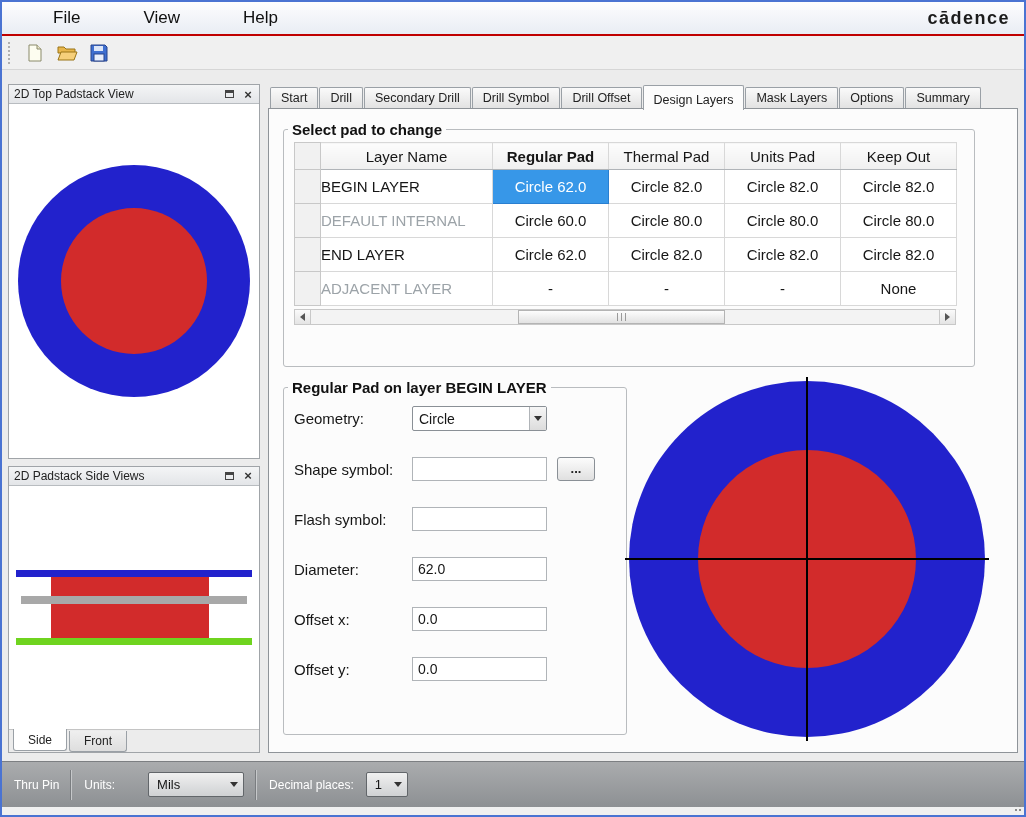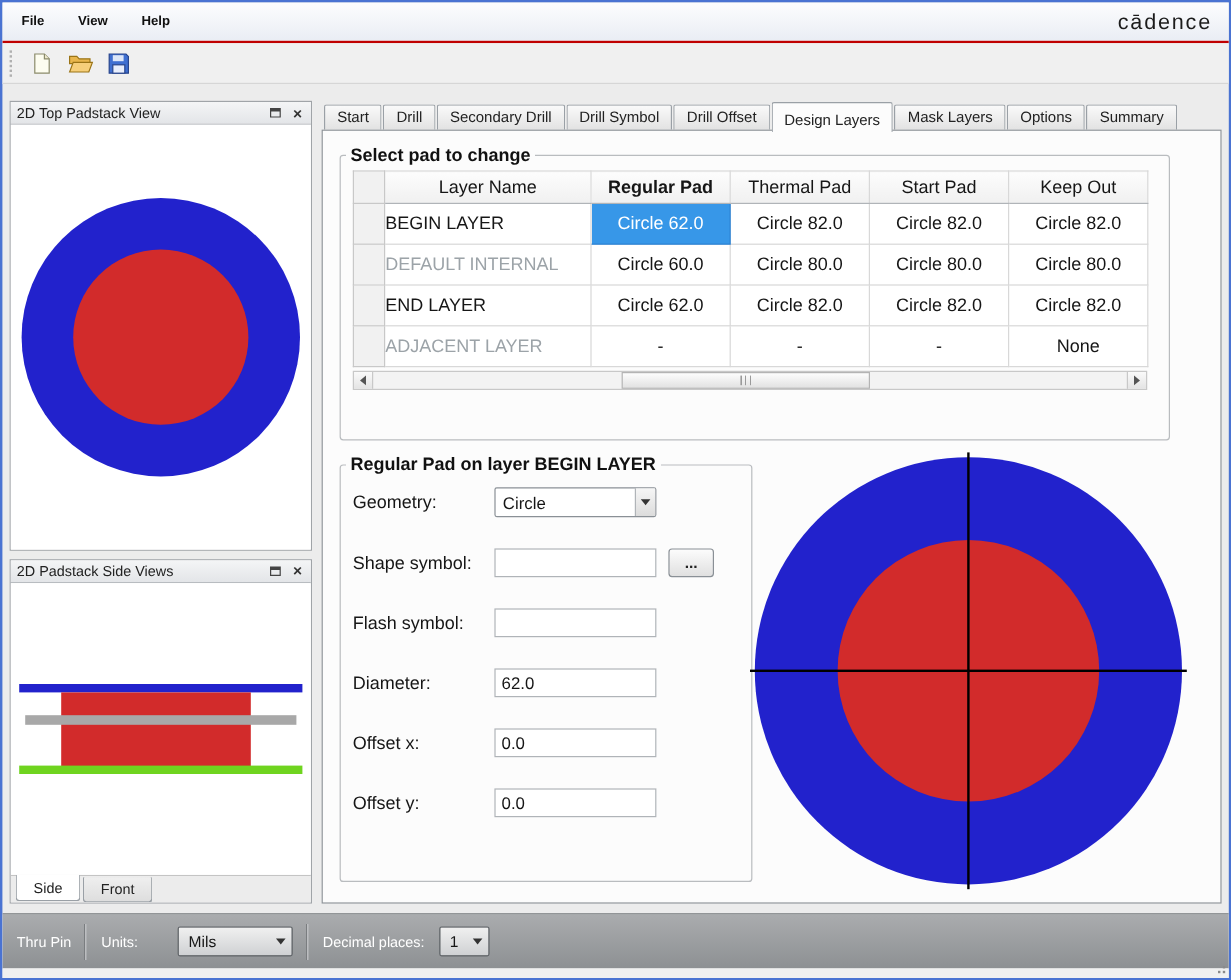--- a/index.html
+++ b/index.html
@@ -11,22 +11,22 @@
   }
 
   
   .menubar {
     height:34px; display:flex; align-items:center; justify-content:space-between;
     padding:0 14px 0 16px;
     background:linear-gradient(#fdfdfe,#e9edf4);
     border-bottom:2px solid var(--accent-red,#c00000);
   }
   .menu-items { display:flex; gap:28px; }
-  .menu-item { font-size:11px; font-weight:700; color:#101010; cursor:default; }
-  .logo { font-size:18px; font-weight:400; letter-spacing:1.5px; color:#1c1c1c; }
+  .menu-item { font-size:17px; font-weight:400; color:#101010; cursor:default;margin-left:35px; }
+  .logo { font-size:18px; font-weight:700; letter-spacing:1.5px; color:#1c1c1c; }
 
   
   .toolbar {
     height:34px; display:flex; align-items:center; gap:4px;
     padding-left:4px; background:#f0f0f0; border-bottom:1px solid #d6d6d6;
   }
   .tb-grip { width:5px; height:22px; border-left:2px dotted #b0b0b0; margin:0 4px 0 2px; }
   .tb-btn {
     width:28px; height:28px; display:flex; align-items:center; justify-content:center;
     border:1px solid transparent; border-radius:2px; background:transparent;
@@ -293,21 +293,21 @@
                 <col class="col-pad">
                 <col class="col-pad">
                 <col class="col-pad">
             </colgroup>
             <thead>
               <tr>
                 <th class="sel-cell"></th>
                 <th>Layer Name</th>
                 <th class="bold">Regular Pad</th>
                 <th>Thermal Pad</th>
-                <th>Start Pad</th>
+                <th>Units Pad</th>
                 <th>Keep Out</th>
               </tr>
             </thead>
             <tbody>
               <tr>
                 <td class="sel-cell"></td>
                 <td class="layer">BEGIN LAYER</td>
                 <td class="selected">Circle 62.0</td>
                 <td>Circle 82.0</td>
                 <td>Circle 82.0</td>

